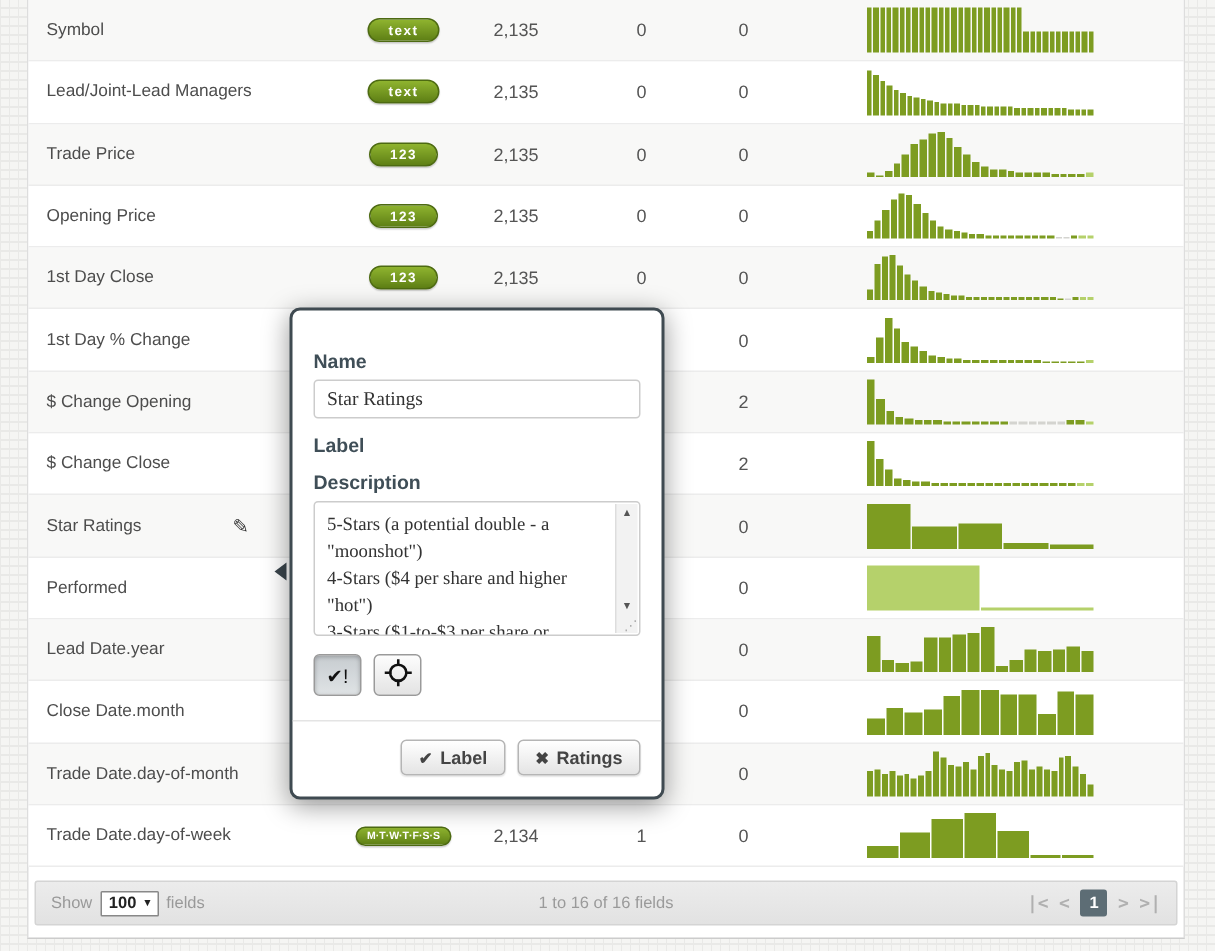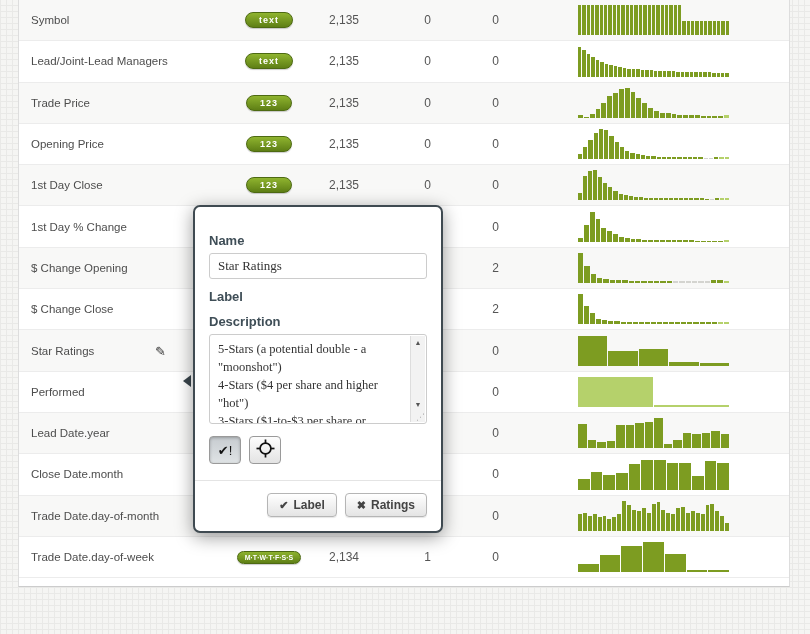--- a/index.html
+++ b/index.html
@@ -549,20 +549,38 @@
           <div class="bar" style="height: 17px; background: rgb(125, 156, 33);"></div>
           <div class="bar" style="height: 26px; background: rgb(125, 156, 33);"></div>
           <div class="bar" style="height: 30px; background: rgb(125, 156, 33);"></div>
           <div class="bar" style="height: 18px; background: rgb(125, 156, 33);"></div>
           <div class="bar" style="height: 2px; background: rgb(125, 156, 33);"></div>
           <div class="bar" style="height: 2px; background: rgb(125, 156, 33);"></div>
         </div>
       </div>
     </div>
 
+  <div class="footer">
+    <div class="showgrp">
+      <span>Show</span>
+      <span class="pselect">
+        <span>100</span>
+        <span class="arr">▼</span>
+      </span>
+      <span>fields</span>
+    </div>
+    <div class="rangetxt">1 to 16 of 16 fields</div>
+    <div class="pager">
+      <span class="pbtn">|&lt;</span>
+      <span class="pbtn">&lt;</span>
+      <span class="pcur">1</span>
+      <span class="pbtn">&gt;</span>
+      <span class="pbtn">&gt;|</span>
+    </div>
+  </div>
 </div>
 
 <div class="modal-arrow"></div>
 
 <div class="modal">
   <div class="mbody">
     <div class="mlabel first">Name</div>
     <input class="minput" value="Star Ratings" style="">
 
     <div class="mlabel">Label</div>

